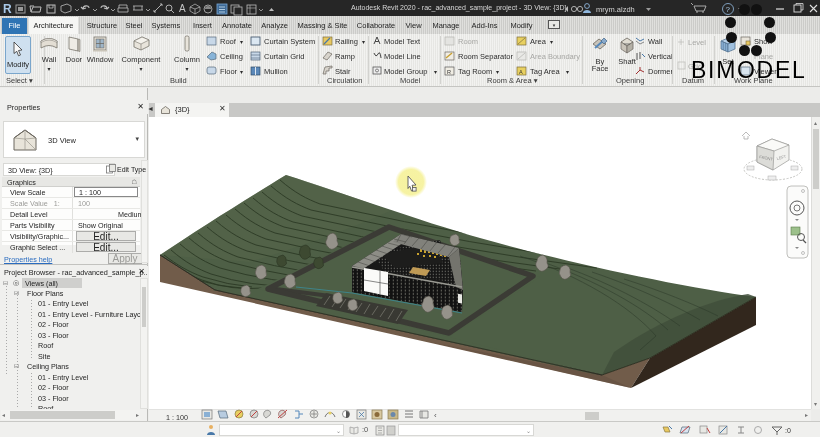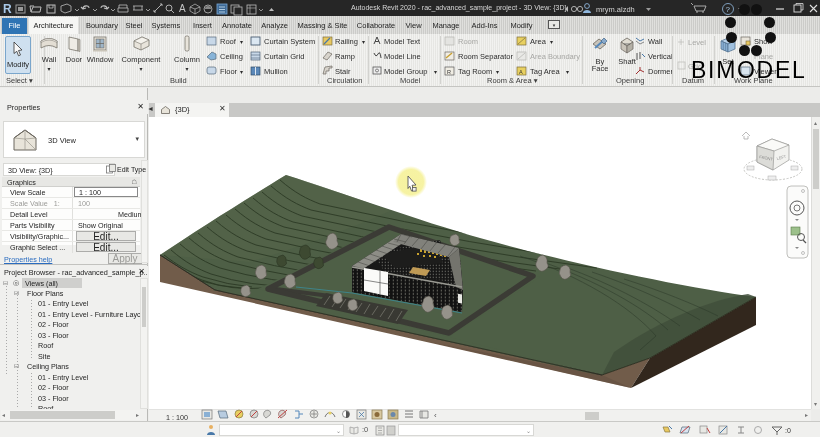--- a/index.html
+++ b/index.html
@@ -101,21 +101,21 @@
       <rect x="236" y="5" width="7" height="7" stroke="#e0e0e0"></rect>
         <path d="M238 5 L238 3.5 L245 3.5 L245 10 L243 10" stroke="#e0e0e0" stroke-width="0.8"></path>
       <path d="M252 5 L259 12 M259 5 L252 12" stroke="#e0e0e0" stroke-width="1.1"></path>
     </g>
   </svg>
 </div>
 
 <div id="tabrow">
   <div class="tab" id="tab-file" style="left:2px; width:25px;">File</div>
   <div class="tab" id="tab-arch" style="left:29px; width:49px;">Architecture</div>
-  <div class="tab" style="left:80px; width:44px;">Boundary</div>
+  <div class="tab" style="left:80px; width:44px;">Structure</div>
   <div class="tab" style="left:124px; width:20px;">Steel</div>
   <div class="tab" style="left:147px; width:38px;">Systems</div>
   <div class="tab" style="left:188px; width:29px;">Insert</div>
   <div class="tab" style="left:216px; width:42px;">Annotate</div>
   <div class="tab" style="left:258px; width:33px;">Analyze</div>
   <div class="tab" style="left:293px; width:59px;">Massing &amp; Site</div>
   <div class="tab" style="left:352px; width:48px;">Collaborate</div>
   <div class="tab" style="left:400px; width:27px;">View</div>
   <div class="tab" style="left:428px; width:36px;">Manage</div>
   <div class="tab" style="left:466px; width:37px;">Add-Ins</div>

